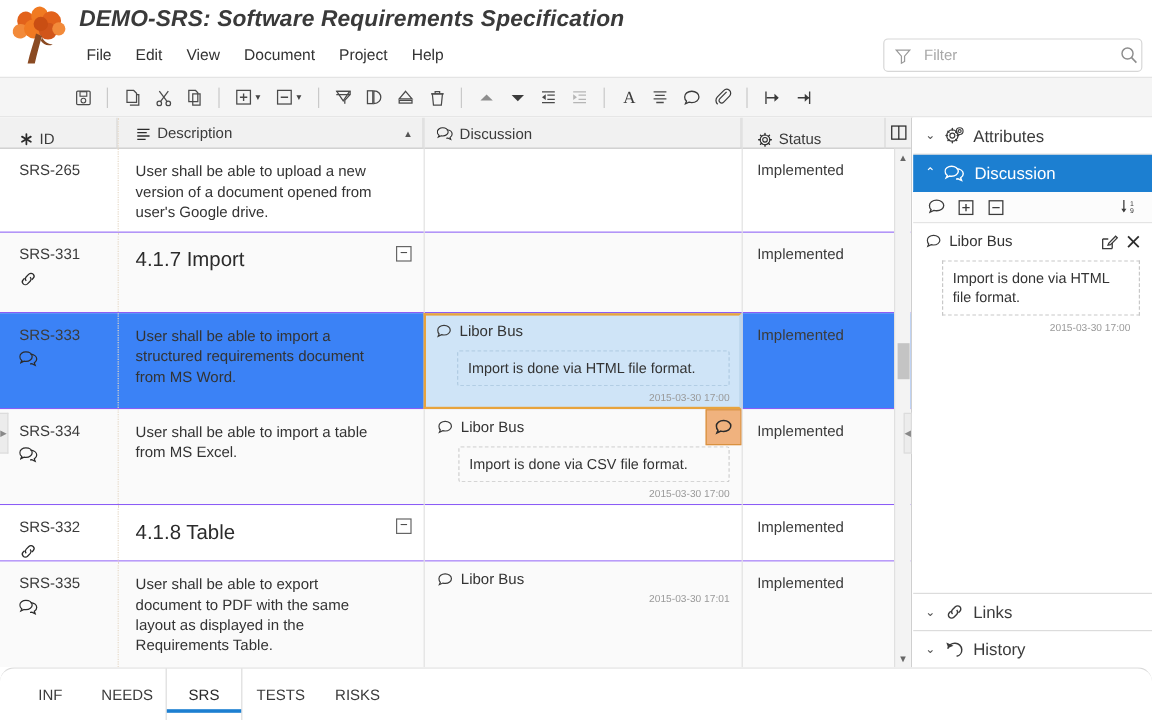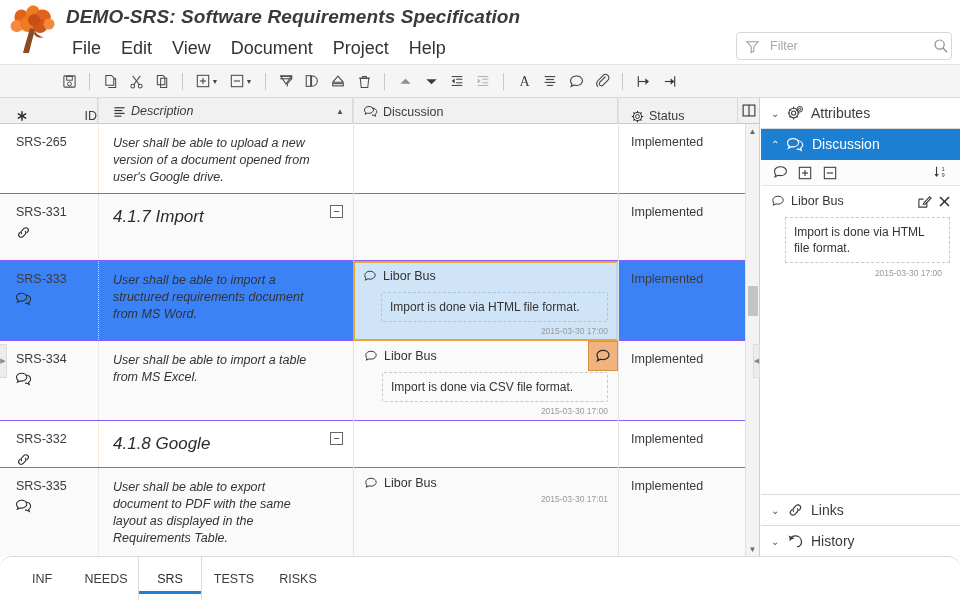--- a/index.html
+++ b/index.html
@@ -16,21 +16,21 @@
   
   .titlebar { position:absolute; left:0; top:0; width:868px; height:64px; background:#fff; }
   .logo { position:absolute; left:8px; top:4px; width:52px; height:52px; }
   .app-title {
     position:absolute; left:66px; top:6px;
     font-size:19px; font-style:italic; font-weight:bold;
     color:#3a3a3a; letter-spacing:0.1px; white-space:nowrap;
   }
   .menubar { position:absolute; left:62px; top:36px; display:flex; gap:0px; }
   .menu-item {
-    font-size:18px; color:#333; padding:2px 10px; cursor:default;
+    font-size:13px; color:#333; padding:2px 10px; cursor:default;
     white-space:nowrap;
   }
 
   
   .filterbox {
     position:absolute; left:736px; top:32px; width:216px; height:28px;
     border:1px solid #d7d7d7; border-radius:4px; background:#fff;
     display:flex; align-items:center; padding:0 8px;
   }
   .filterbox .funnel { width:15px; height:15px; flex:0 0 auto; }
@@ -80,26 +80,26 @@
   .sort-arrow { position:absolute; right:8px; top:9px; font-size:8px; color:#555; }
 
   .tbody { position:absolute; left:0; top:26px; width:760px; height:432px; overflow:hidden; }
 
   .row { display:flex; position:relative; border-bottom:1px solid #8b5cf6; background:#fff; }
   .row.alt { background:#fafafa; }
   .row.sel { background:#3b82f6; }
   .row.sel .cell { border-right-color:#bcd6ec; }
 
   .cell { flex:0 0 auto; position:relative; }
-  .c-id { width:98px; padding:11px 0 0 16px;justify-content:space-between; }
+  .c-id { width:98px; padding:11px 0 0 16px; }
   .c-idtext { font-size:12.5px; color:#3b3b3b; line-height:15px; }
   .c-idicon { margin-top:5px; height:18px; }
 
   .c-desc { width:255px; padding:11px 30px 10px 14px;
-            border-left:1px dotted #e6d9c8;font-style:italic; }
+            border-left:1px dotted #e6d9c8; }
   .c-desc-inner { font-size:12.5px; color:#333; line-height:17px; }
   .c-desc.heading .c-desc-inner { font-size:17px; color:#2b2b2b; line-height:22px; padding-top:1px; }
   .collapse-box {
     position:absolute; right:10px; top:11px; width:13px; height:13px;
     border:1px solid #666; display:flex; align-items:center; justify-content:center;
     font-size:11px; line-height:9px; color:#333; background:#fff;
   }
 
   .c-disc { width:265px; padding:8px 10px 6px 10px; border-left:1px solid #e2e2e2; }
   .c-disc.active { border:2px solid #e8a33d; background:#cfe4f7; padding:6px 8px 4px 8px; }
@@ -548,21 +548,21 @@
           <div class="cell c-id">
             <div class="c-idtext">SRS-332</div>
             <div class="c-idicon">
               <svg width="15" height="15" viewBox="0 0 16 16">
                   <path d="M6.3 9.7 C5.2 8.6 5.3 7 6.3 6 L8.6 3.7 C9.7 2.6 11.4 2.7 12.4 3.7 C13.4 4.7 13.4 6.4 12.4 7.4 L11.2 8.6" fill="none" stroke="#2b2b2b" stroke-width="1.15"></path>
                   <path d="M9.7 6.3 C10.8 7.4 10.7 9 9.7 10 L7.4 12.3 C6.3 13.4 4.6 13.3 3.6 12.3 C2.6 11.3 2.6 9.6 3.6 8.6 L4.8 7.4" fill="none" stroke="#2b2b2b" stroke-width="1.15"></path>
                 </svg>
             </div>
           </div>
           <div class="cell c-desc heading">
-            <div class="c-desc-inner">4.1.8 Google</div>
+            <div class="c-desc-inner">4.1.8 Table</div>
             <div class="collapse-box">−</div>
           </div>
           <div class="cell c-disc" style="height:47px"></div>
           <div class="cell c-status" style="height:47px">
             <div class="c-status-text">Implemented</div>
           </div>
         </div>
 
         <div class="row alt" style="height:93px">
           <div class="cell c-id">

